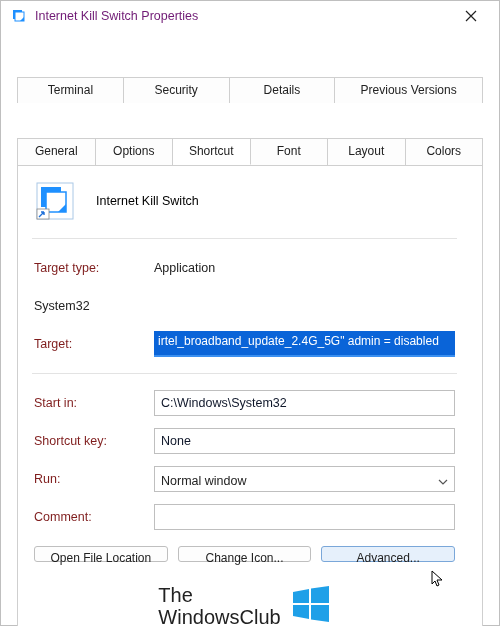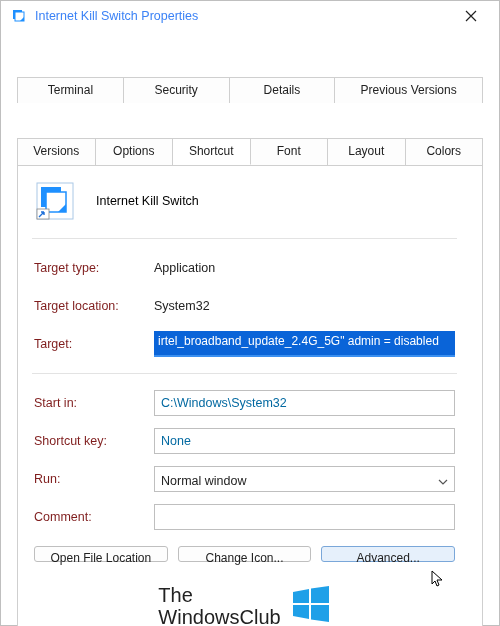--- a/index.html
+++ b/index.html
@@ -1,39 +1,39 @@
 <!DOCTYPE html>
 <html><head>
 <meta charset="utf-8">
 <style>
   * { box-sizing: border-box; font-family: "Segoe UI", Tahoma, sans-serif; }
   body { margin: 0; background: #fff; width: 500px; height: 626px; overflow: hidden; }
   .window { border: 1px solid #bfbfbf; width: 500px; height: 626px; display: flex; flex-direction: column; background: #fff; }
   .titlebar { display: flex; align-items: center; height: 34px; padding: 0 6px 0 10px; }
   .titlebar .ticon { width: 16px; height: 16px; margin-right: 8px; display: flex; align-items: center; justify-content: center; }
-  .titlebar .title { font-size: 12.5px; flex: 1; color: #3b82f6; }
+  .titlebar .title { font-size: 12.5px; flex: 1; color: #701a75; }
   .titlebar .close { width: 44px; height: 30px; display: flex; align-items: center; justify-content: center; }
   .content { flex: 1; padding: 10px 16px 0 16px; display: flex; flex-direction: column; }
   .tabs { position: relative; }
   .tabrow { display: flex; margin-top: 36px; }
   .tab { font-size: 12px; color: #222; padding: 5px 0 6px 0; text-align: center; border: 1px solid #cfcfcf; border-bottom: none; background: #fdfdfd; position: relative; }
   .tabrow.top .tab { flex: 1; }
   .tabrow.bottom .tab { flex: 1; top: -1px; }
   .tabrow.top .tab + .tab { border-left: none; }
   .tabrow.bottom .tab + .tab { border-left: none; }
   .tab.active { background: #fff; z-index: 3; border-bottom: 1px solid #fff; }
   .tabpanel { border: 1px solid #cfcfcf; margin-top: -1px; padding: 16px 27px 18px 16px; flex: 1; background: #fff; }
   .hdr { display: flex; align-items: center; margin-bottom: 18px; }
   .hdr .bigicon { width: 38px; height: 38px; margin-right: 22px; margin-left: 2px; }
   .hdr .name { font-size: 12.5px; }
   .divider { border-top: 1px solid #e3e3e3; margin: 0 -2px 12px -2px; }
   .row { display: flex; align-items: center; min-height: 34px; font-size: 12.5px; margin-bottom: 4px; }
   .row .label { width: 120px; color: #7f1d1d; }
   .row .val { flex: 1; color: #222; }
-  .txtinput { flex: 1; height: 26px; border: 1px solid #bfbfbf; background: #fff; font-size: 12.5px; padding: 0 6px; color: #0369a1; outline: none; }
+  .txtinput { flex: 1; height: 26px; border: 1px solid #bfbfbf; background: #fff; font-size: 12.5px; padding: 0 6px; color: #0f172a; outline: none; }
   .target-field { flex: 1; height: 26px; background: #0a64d8; color: #fff; font-size: 12px; padding: 3px 4px 0 4px; border-bottom: 2px solid #3a8ff0; white-space: nowrap; overflow: hidden; }
   .selectwrap { flex: 1; position: relative; }
   .selectbox { height: 26px; border: 1px solid #bfbfbf; background: #fff; font-size: 12.5px; padding: 3px 6px 0 6px; color: #222; display: flex; align-items: center; justify-content: space-between; gap: 32px; }
   .chev { width: 10px; height: 10px; }
   .btnrow { display: flex; gap: 10px; margin-top: 12px; }
   .btn { flex: 1; height: 16px; border: 1px solid #bfbfbf; background: #fdfdfd; font-size: 12px; color: #222; border-radius: 3px; text-align: center; padding-top: 4px; }
   .btn.active { background: #e6f0fb; border-color: #7aa7d9; }
   .cursor { position: absolute; width: 14px; height: 18px; pointer-events: none; }
   .watermark { display: flex; align-items: center; justify-content: center; padding: 22px 0 8px 0; gap: 10px; }
   .watermark .wm-text { font-size: 20px; line-height: 22px; color: #222; font-weight: 400; }
@@ -66,21 +66,21 @@
 
   <div class="content">
     <div class="tabs">
       <div class="tabrow top">
         <div class="tab">Terminal</div>
         <div class="tab">Security</div>
         <div class="tab">Details</div>
         <div class="tab" style="flex:1.4">Previous Versions</div>
       </div>
       <div class="tabrow bottom">
-        <div class="tab">Versions</div>
+        <div class="tab">General</div>
         <div class="tab">Options</div>
         <div class="tab active">Shortcut</div>
         <div class="tab">Font</div>
         <div class="tab">Layout</div>
         <div class="tab">Colors</div>
       </div>
     </div>
 
     <div class="tabpanel">
       <div class="hdr">
@@ -97,21 +97,20 @@
         <div class="name">Internet Kill Switch</div>
       </div>
 
       <div class="divider"></div>
 
       <div class="row">
         <div class="label">Target type:</div>
         <div class="val">Application</div>
       </div>
       <div class="row">
-        <div class="label">Target location:</div>
         <div class="val">System32</div>
       </div>
       <div class="row">
         <div class="label">Target:</div>
         <div class="target-field">irtel_broadband_update_2.4G_5G" admin = disabled</div>
       </div>
 
       <div class="divider" style="margin-top:12px"></div>
 
       <div class="row">

